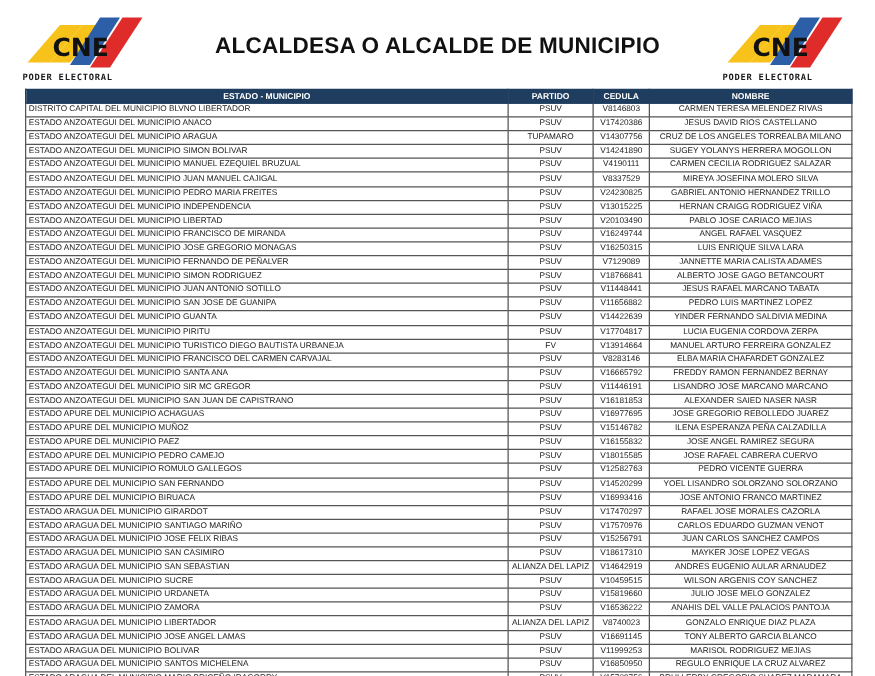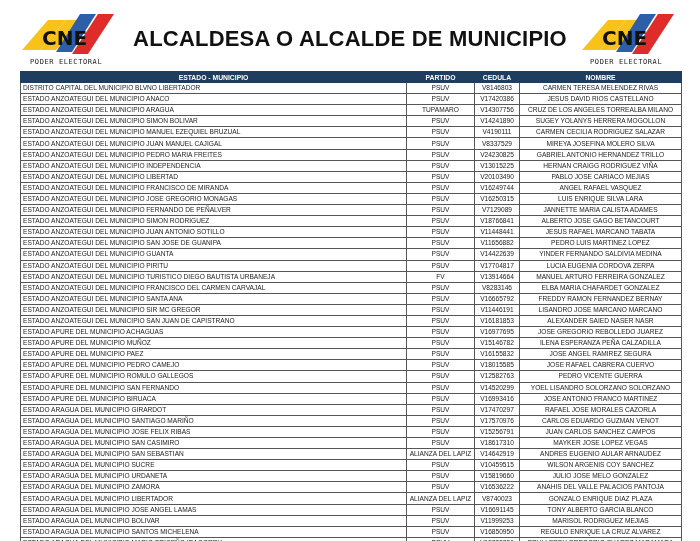--- a/index.html
+++ b/index.html
@@ -2,24 +2,24 @@
 <html><head>
   <meta charset="utf-8">
   <style>
     html, body { margin: 0; padding: 0; background: #ffffff; }
     body { width: 700px; height: 541px; position: relative; overflow: hidden;
            font-family: "Liberation Sans", sans-serif; }
     .logo { position: absolute; top: 6px; width: 110px; height: 62px; }
     .logo.left { left: 18px; }
     .logo.right { left: 578px; }
     .logo svg { display: block; }
-    .logo .tagline { position: absolute; left: 12px; top: 52px; font-size: 7px; font-weight: normal;
+    .logo .tagline { position: absolute; left: 0; top: 52px; font-size: 7px; font-weight: bold;
                      letter-spacing: 0.6px; color: #1a1a1a; font-family: "DejaVu Sans Mono", monospace; }
     .title { position: absolute; left: 0; width: 700px; top: 26px; text-align: center;
-             font-size: 22px; font-weight: bold; color: #111; letter-spacing: 0.2px; }
+             font-size: 18px; font-weight: bold; color: #111; letter-spacing: 0.2px; }
     table { position: absolute; left: 20px; top: 71px; border-collapse: collapse;
             width: 661px; table-layout: fixed; font-size: 6.6px; color: #222; }
     th { background: #1f3d5f; color: #ffffff; font-weight: bold; height: 10px; padding: 0;
          text-align: center; font-size: 6.8px; border: 1px solid #1f3d5f; }
     td { height: 10.1px; padding: 0 2px; border: 1px solid #555; white-space: nowrap; overflow: hidden;
          line-height: 10px; }
     td.c { text-align: center; }
     col.c1 { width: 386px; } col.c2 { width: 68px; } col.c3 { width: 45px; } col.c4 { width: 162px; }
   </style>
 </head>

